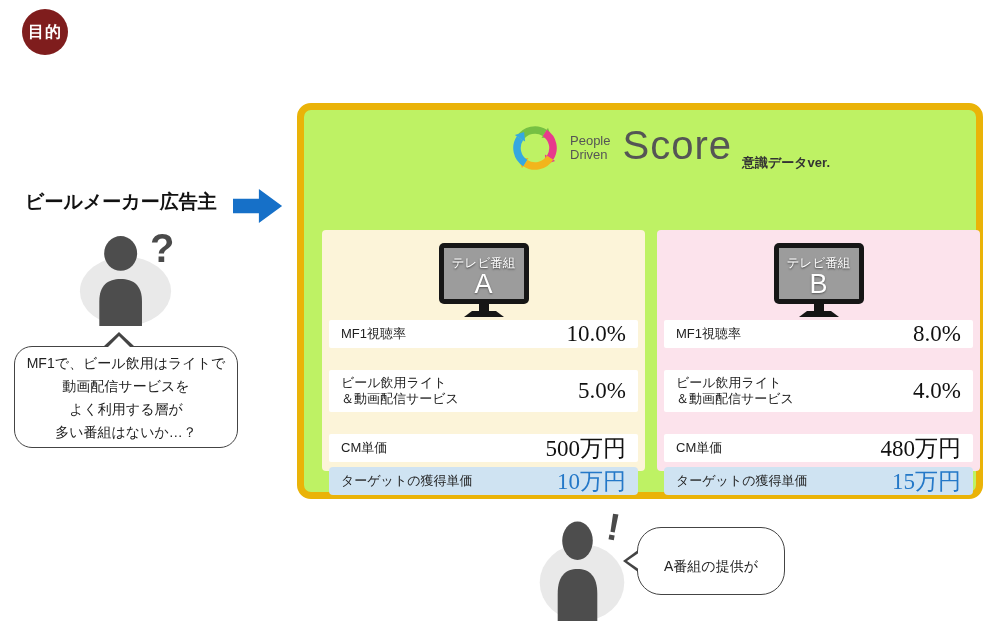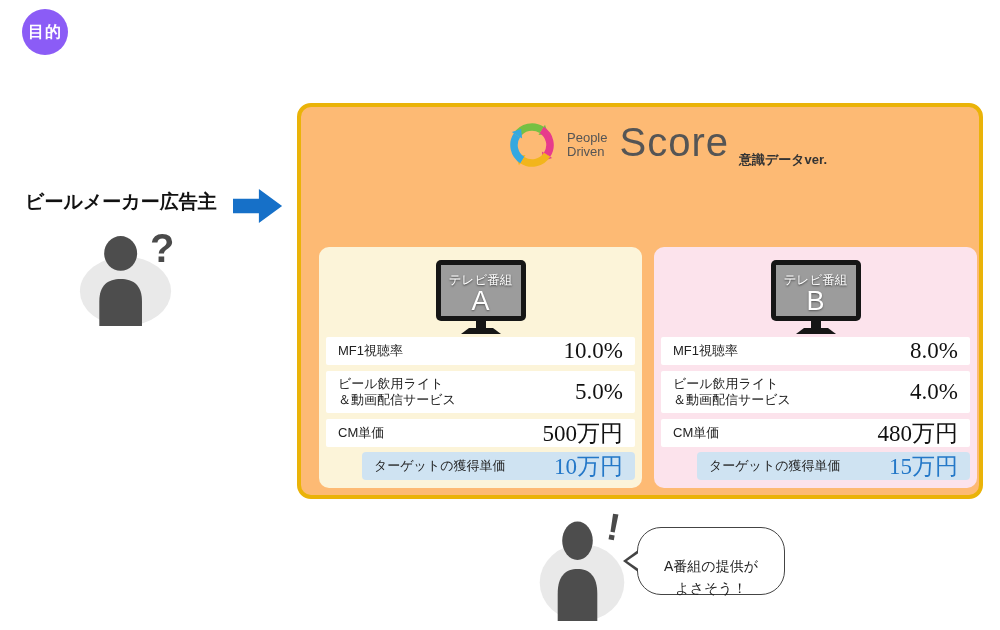--- a/index.html
+++ b/index.html
@@ -3,21 +3,21 @@
 <meta charset="utf-8">
 <style>
   html,body{margin:0;padding:0;background:#fff;}
   #canvas{
     position:relative;width:1000px;height:630px;background:#ffffff;
     font-family:"Liberation Sans","DejaVu Sans",sans-serif;overflow:hidden;
   }
   
   .badge{
     position:absolute;left:22px;top:9px;width:46px;height:46px;border-radius:50%;
-    background:#8b5cf6;color:#fff;display:flex;align-items:center;justify-content:center;
+    background:#7f1d1d;color:#fff;display:flex;align-items:center;justify-content:center;
     font-size:16px;font-weight:bold;letter-spacing:1px;
   }
   .header-text{
     position:absolute;left:95px;top:13px;color:#1670c8;font-size:23px;font-weight:bold;line-height:34px;
   }
   
   .adv-label{position:absolute;left:25px;top:189px;font-size:19px;font-weight:bold;color:#111;}
   .arrow-right{position:absolute;left:233px;top:186px;}
   .person{position:absolute;}
   .person-adv{left:77px;top:232px;}
@@ -49,55 +49,55 @@
     content:"";position:absolute;left:-15px;top:22px;width:0;height:0;
     border-top:11px solid transparent;border-bottom:11px solid transparent;border-right:15px solid #444;
   }
   .bubble-con::after{
     content:"";position:absolute;left:-11px;top:24px;width:0;height:0;
     border-top:9px solid transparent;border-bottom:9px solid transparent;border-right:13px solid #fff;
   }
   
   .panel{
     position:absolute;left:297px;top:103px;width:686px;height:396px;box-sizing:border-box;
-    background:#fdba74;border:4px solid #eab308;border-radius:14px;
+    background:#bef264;border:7px solid #eab308;border-radius:14px;
   }
   .logo{position:absolute;left:208px;top:13px;display:flex;align-items:center;height:50px;}
   .logo .brand{font-size:13px;line-height:14px;color:#555;font-weight:500;margin-left:12px;}
   .logo .score{font-size:40px;color:#555;font-weight:400;letter-spacing:1px;margin-left:12px;margin-top:-6px;}
   .logo .ver{font-size:13px;font-weight:bold;color:#333;margin-left:10px;margin-top:30px;}
   .panel-title{
     position:absolute;left:30px;top:85px;width:450px;text-align:center;
     font-size:14px;font-weight:bold;color:#111;
   }
   
-  .card{position:absolute;top:140px;width:323px;height:241px;border-radius:10px;}
+  .card{position:absolute;top:120px;width:323px;height:241px;border-radius:4px;}
   .card-a{left:18px;background:#fcf4d9;}
   .card-b{left:353px;background:#fce3ec;}
   .tv{position:absolute;left:50%;top:12px;transform:translateX(-50%);width:92px;height:78px;}
   .tv-label{
     position:absolute;left:0;top:13px;width:100%;text-align:center;color:#fff;font-size:12.5px;
     text-shadow:0 1px 2px rgba(0,0,0,0.65);
   }
   .tv-letter{
     position:absolute;left:0;top:27px;width:100%;text-align:center;color:#fff;font-size:27px;
     text-shadow:0 1px 2px rgba(0,0,0,0.45);
   }
   .rows{position:absolute;left:7px;right:7px;top:90px;}
   .row{
     display:flex;justify-content:space-between;align-items:center;background:#fff;
-    padding:0 12px;border-radius:2px;height:28px;margin-bottom:6px;
+    padding:0 12px;border-radius:2px;height:28px;margin-bottom:22px;
   }
   .row .lbl{font-size:13px;color:#222;white-space:pre-line;line-height:16px;}
   .row .val{
     font-family:"Liberation Serif","DejaVu Serif",serif;font-size:23px;color:#111;
   }
   .row.two{height:42px;}
   .row.r3{margin-bottom:5px;align-items:center;}
-  .row.hl{background:#cfe3f2;border-radius:4px;margin-bottom:0;margin-left:36px;}
+  .row.hl{background:#cfe3f2;border-radius:4px;margin-bottom:0;}
   .row.hl .val{color:#2478c8;}
 </style>
 </head>
 <body>
 
 <div id="canvas">
 
   <div class="badge">
     <span>目的</span>
   </div>
@@ -112,20 +112,26 @@
 
   <div class="person person-adv">
     <svg width="97" height="94" viewBox="0 0 100 92" preserveAspectRatio="none">
       <ellipse cx="50" cy="58" rx="47" ry="34" fill="#e9e9e9"></ellipse>
       <circle cx="45" cy="21" r="17" fill="#4d4d4d"></circle>
       <path d="M23 92 L23 68 C23 52 32 46 45 46 C58 46 67 52 67 68 L67 92 Z" fill="#4d4d4d"></path>
     </svg>
   </div>
   <span class="mark qmark">?</span>
 
+  <div class="bubble bubble-adv">
+    <div>MF1で、ビール飲用はライトで</div>
+    <div>動画配信サービスを</div>
+    <div>よく利用する層が</div>
+    <div>多い番組はないか…？</div>
+  </div>
 
   <div class="panel">
 
     <div class="logo">
       <svg width="46" height="46" viewBox="-26 -26 52 52">
         <defs>
           <g id="arw">
             <path d="M -17 -11 A 20 20 0 0 1 11 -17" stroke="currentColor" stroke-width="8.5" fill="none"></path>
             <polygon points="14.7,-22.8 7.3,-11.2 18.2,-12.3" fill="currentColor"></polygon>
           </g>
@@ -214,16 +220,15 @@
     <svg width="90" height="104" viewBox="0 0 100 92" preserveAspectRatio="none">
       <ellipse cx="50" cy="58" rx="47" ry="34" fill="#e9e9e9"></ellipse>
       <circle cx="45" cy="21" r="17" fill="#4d4d4d"></circle>
       <path d="M23 92 L23 68 C23 52 32 46 45 46 C58 46 67 52 67 68 L67 92 Z" fill="#4d4d4d"></path>
     </svg>
   </div>
   <span class="mark emark">!</span>
 
   <div class="bubble bubble-con">
     <div>A番組の提供が</div>
-    <div>よさそう！</div>
   </div>
 
 </div>
 
 </body></html>

